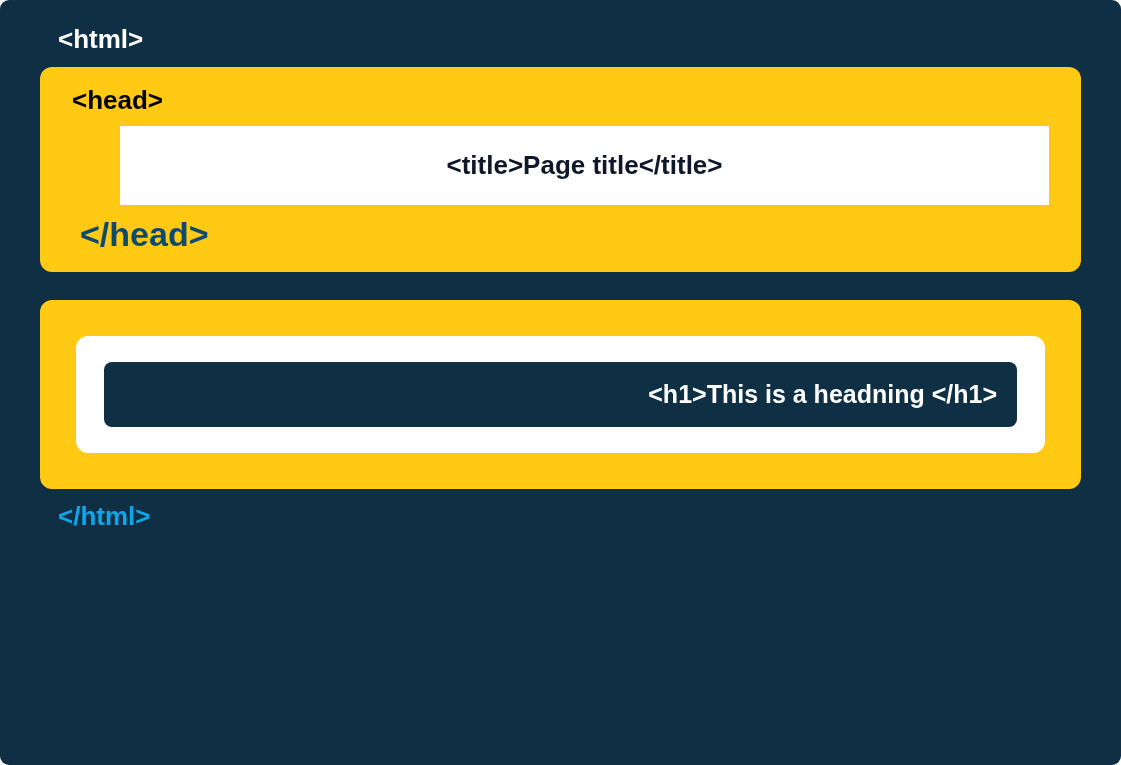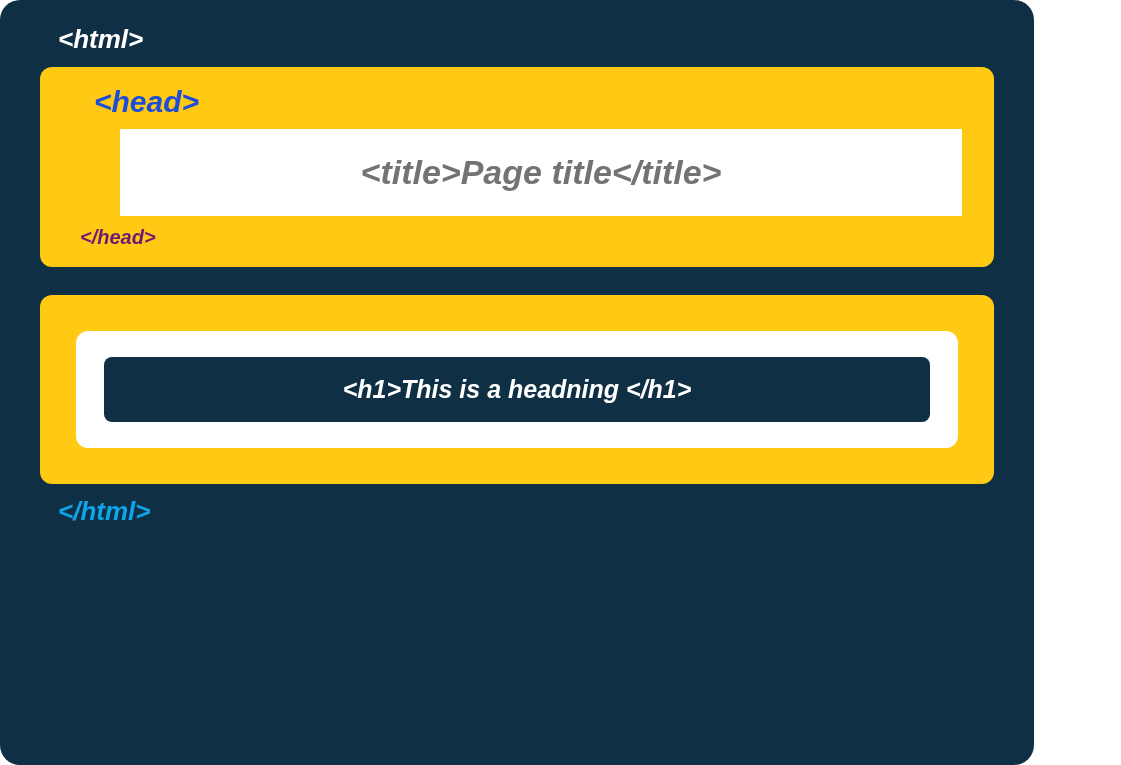--- a/index.html
+++ b/index.html
@@ -11,25 +11,24 @@
     body {
       font-family: 'Segoe UI', Tahoma, Geneva, Verdana, sans-serif;
       background: #ffffff;
       width: 1121px;
       height: 765px;
       padding: 0;
     }
     
     .html-container {
       background: #0e2f44;
-      border-radius: 20px;
+      border-radius: 9px;
       padding: 24px 40px 28px 40px;
-      width: 1034px;
+      width: 1121px;
       height: 765px;
-      font-style: italic;
     }
     
     .html-open-tag {
       color: #ffffff;
       font-size: 26px;
       font-weight: 700;
       margin-bottom: 12px;
       margin-left: 18px;
     }
     
@@ -42,66 +41,66 @@
     }
     
     .head-block {
       background: #ffc914;
       border-radius: 12px;
       padding: 18px 32px 18px 32px;
       margin-bottom: 28px;
     }
     
     .head-open-tag {
-      color: #1d4ed8;
-      font-size: 30px;
+      color: #000000;
+      font-size: 26px;
       font-weight: 700;
       margin-bottom: 10px;
-      margin-left: 22px;
+      margin-left: 0;
     }
     
     .head-close-tag {
-      color: #701a75;
-      font-size: 20px;
+      color: #0c4a6e;
+      font-size: 34px;
       font-weight: 700;
       margin-top: 10px;
       margin-left: 8px;
     }
     
     .title-box {
       background: #ffffff;
       padding: 24px 20px;
       text-align: center;
       margin-left: 48px;
       margin-right: 0;
     }
     
     .title-text {
-      color: #737373;
-      font-size: 34px;
+      color: #0f172a;
+      font-size: 26px;
       font-weight: 700;
     }
     
     .body-block {
       background: #ffc914;
       border-radius: 12px;
       padding: 36px;
     }
     
     .body-inner {
       background: #ffffff;
       border-radius: 12px;
       padding: 26px 28px;
     }
     
     .content-row {
       background: #0e2f44;
       border-radius: 8px;
       padding: 18px 20px;
-      text-align: center;
+      text-align: right;
       margin-bottom: 22px;
     }
     
     .content-row:last-child {
       margin-bottom: 0;
     }
     
     .content-text {
       color: #ffffff;
       font-size: 25px;

